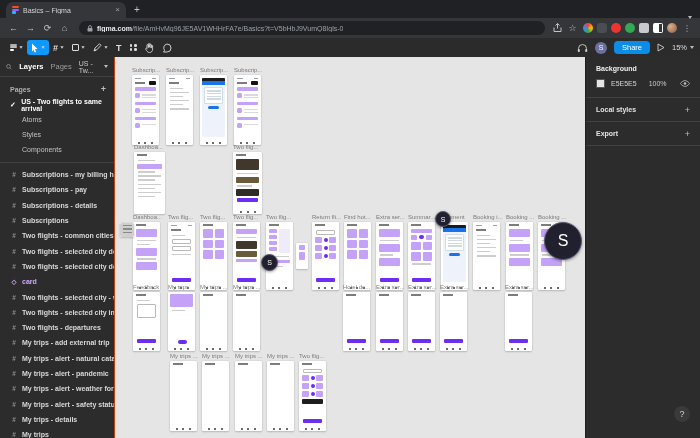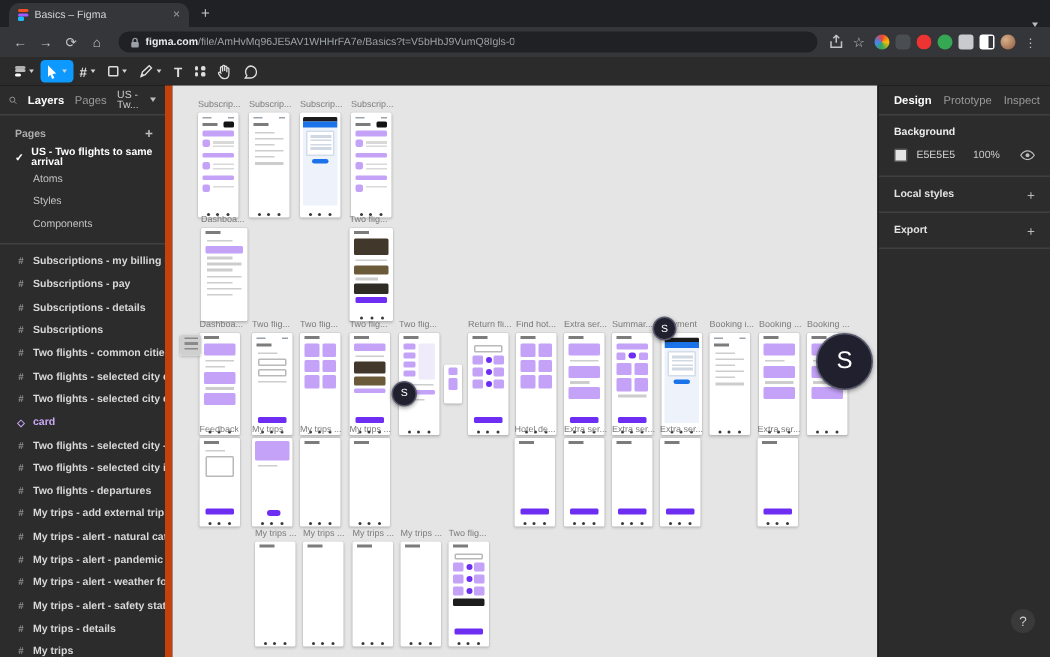--- a/index.html
+++ b/index.html
@@ -58,21 +58,21 @@
   .doc-title .sep{color:#6d6d6d}
   .doc-title .file{color:#e8e8e8}
   .f-right{margin-left:auto;display:flex;align-items:center;gap:7px}
   .avatar-s{width:12px;height:12px;border-radius:50%;background:#6d6f9e;color:#fff;font-size:7px;display:flex;align-items:center;justify-content:center}
   .share-btn{height:13px;background:var(--share);color:#fff;font-size:7.5px;border:none;border-radius:4px;padding:0 8px;display:flex;align-items:center}
   .zoom-ctl{display:flex;align-items:center;gap:3px;font-size:7.5px;color:#ddd}
 
   
   .main{flex:1;display:flex;min-height:0}
   .lpanel,.rpanel{width:115px;background:var(--bg-panel);flex:none;position:relative;color:var(--txt)}
-  .lpanel{border-right:5px solid #c2410c}
+  .lpanel{border-right:1px solid #c2410c}
   .rpanel{border-left:1px solid #1e1e1e}
   .canvas{flex:1;background:var(--canvas);position:relative;overflow:hidden}
 
   
   .ptabs{height:20px;display:flex;align-items:center;gap:7px;padding:0 6px;border-bottom:1px solid var(--panel-border);font-size:7.5px}
   .ptab{color:var(--txt-dim)}
   .ptab.on{color:#fff;font-weight:700}
   .page-chip{margin-left:auto;display:flex;align-items:center;gap:3px;color:#c9c9c9;font-size:7px}
   .sec-head{display:flex;align-items:center;padding:7px 8px 3px 10px;font-size:7px;color:#aeaeae;font-weight:700}
   .sec-head .plus{margin-left:auto;color:#bdbdbd;font-size:9px}
@@ -245,20 +245,36 @@
           <path d="M2 5V2.2a.7.7 0 0 1 1.4 0V4.6 M3.4 4.4V1.2a.7.7 0 0 1 1.4 0V4.4 M4.8 4.4V1.8a.7.7 0 0 1 1.4 0V5 M6.2 5.2V3a.7.7 0 0 1 1.4 0v3.2c0 2-1.2 3.3-3 3.3-1.5 0-2.3-.7-3.2-2.2L.7 6.1a.75.75 0 0 1 1.2-.8l.7.9" fill="none" stroke="#ddd" stroke-width="0.85"></path>
         </svg>
     </div>
     <div class="tool">
       <svg width="10" height="10" viewBox="0 0 10 10">
           <path d="M5 1a4 4 0 0 1 0 8H1.5L2.6 7.4A4 4 0 0 1 5 1Z" fill="none" stroke="#ddd" stroke-width="0.9"></path>
         </svg>
     </div>
 
 
+    <div class="f-right">
+      <svg width="11" height="10" viewBox="0 0 11 10">
+          <path d="M1.5 8V5.5a4 4 0 0 1 8 0V8" fill="none" stroke="#cfcfcf" stroke-width="0.9"></path>
+          <rect x="0.8" y="6" width="2" height="3" rx="0.8" fill="#cfcfcf"></rect>
+          <rect x="8.2" y="6" width="2" height="3" rx="0.8" fill="#cfcfcf"></rect>
+        </svg>
+      <span class="avatar-s">S</span>
+      <button class="share-btn">Share</button>
+      <svg width="8" height="9" viewBox="0 0 8 9">
+          <path d="M1 1 L7 4.5 L1 8 Z" fill="none" stroke="#cfcfcf" stroke-width="0.9"></path>
+        </svg>
+      <span class="zoom-ctl">
+          <span>15%</span>
+          <span class="chev"></span>
+        </span>
+    </div>
   </div>
 
   <div class="main">
 
     <div class="lpanel">
       <div class="ptabs">
         <svg width="8" height="8" viewBox="0 0 8 8">
             <circle cx="3.2" cy="3.2" r="2.4" fill="none" stroke="#9b9b9b" stroke-width="0.9"></circle>
             <path d="M5 5l2 2" stroke="#9b9b9b" stroke-width="0.9"></path>
           </svg>
@@ -1020,25 +1036,20 @@
               <u></u>
             </span>
           </div>
         </div>
         <div class="obs" style="left: 320px; top: 154px; width: 16px; height: 16px; font-size: 7px;">S</div>
         <div class="obs" style="left: 146px; top: 197px; width: 17px; height: 17px; font-size: 7px;">S</div>
         <div class="obs" style="left: 429px; top: 165px; width: 38px; height: 38px; font-size: 16px;">S</div>
       </div>
 
     <div class="rpanel">
-      <div class="rtabs">
-        <span class="rtab on">Design</span>
-        <span class="rtab">Prototype</span>
-        <span class="rtab">Inspect</span>
-      </div>
       <div class="rsec">
         <div class="rsec-title">Background</div>
         <div class="bg-row">
           <span class="swatch" id="bg-swatch" style="background: rgb(229, 229, 229);"></span>
           <span>E5E5E5</span>
           <span class="bg-opacity">100%</span>
           <svg class="eye" width="10" height="7" viewBox="0 0 10 7">
               <path d="M0.5 3.5C2 1.2 4 0.6 5 0.6s3 .6 4.5 2.9C8 5.8 6 6.4 5 6.4S2 5.8 0.5 3.5Z" fill="none" stroke="#bdbdbd" stroke-width="0.8"></path>
               <circle cx="5" cy="3.5" r="1.3" fill="#bdbdbd"></circle>
             </svg>

